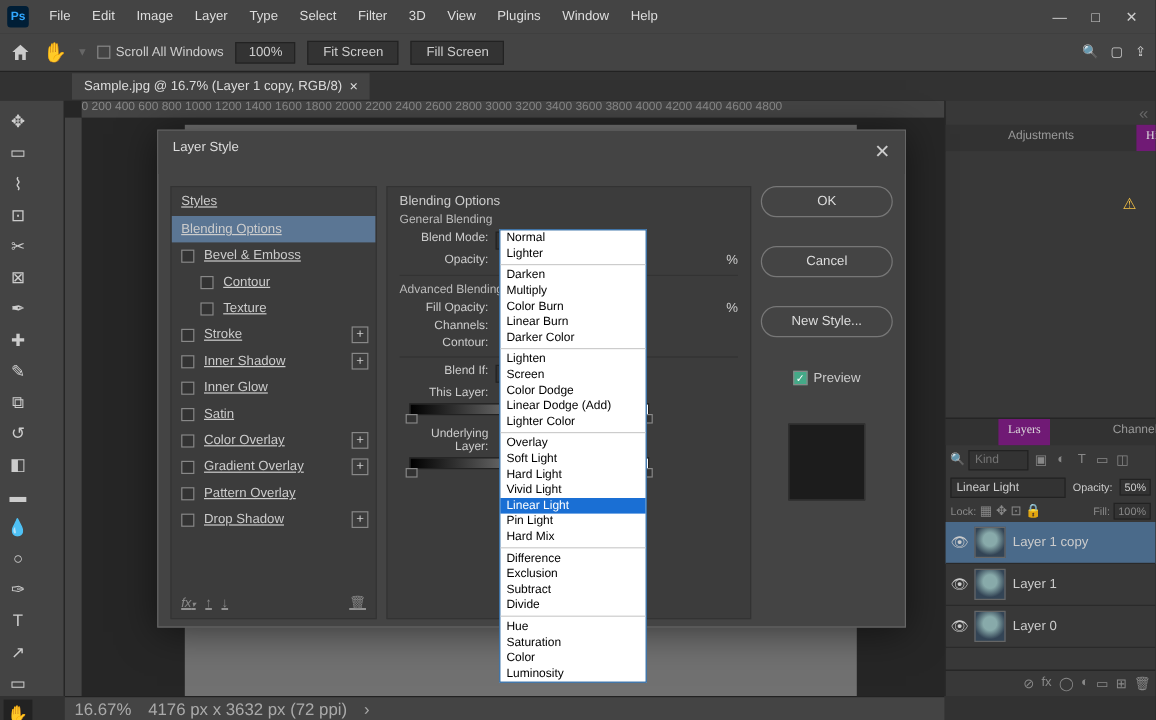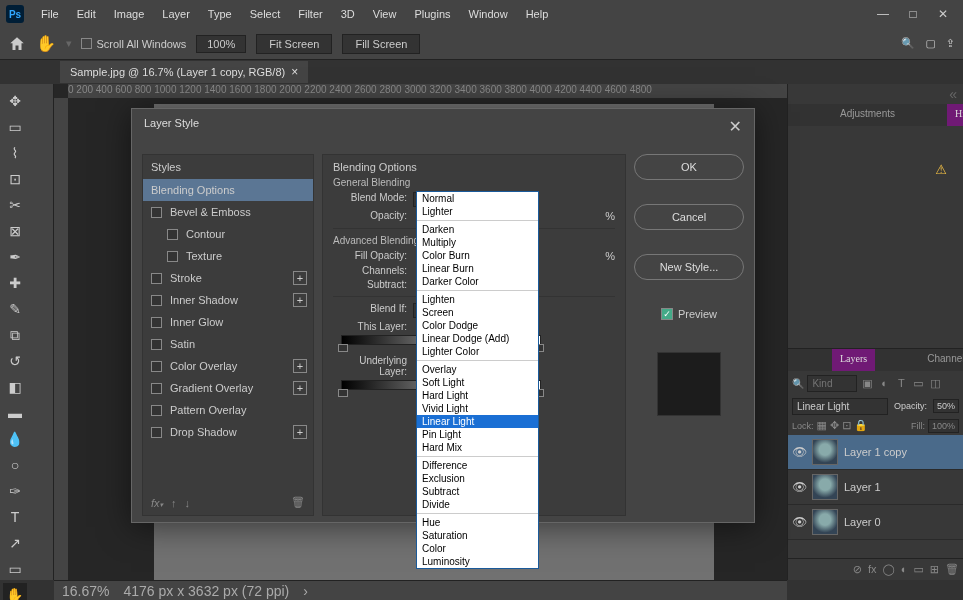--- a/index.html
+++ b/index.html
@@ -66,21 +66,21 @@
 
 
 .status-bar { height: 20px; background: #444; display: flex; align-items: center; padding: 0 8px; color: #aaa; border-top: 1px solid #222; position: absolute; bottom: 0; left: 54px; right: 176px; font-size: 14px; gap: 14px;}
 
 
 .overlay { position: absolute; inset: 0; }
 .dialog { position: absolute; left: 131px; top: 108px; width: 624px; height: 415px; background: #444; border: 1px solid #666; box-shadow: 0 4px 30px rgba(0,0,0,.5); display: flex; flex-direction: column; }
 .dialog-title { padding: 8px 12px; background: #444; color: #ddd; display: flex; }
 .dialog-close { margin-left: auto; font-size: 16px; color: #ccc; cursor: pointer; }
 .dialog-body { flex: 1; display: flex; padding: 10px 10px 6px; gap: 8px; }
-.styles-col { width: 172px; background: #3c3c3c; border: 1px solid #333; display: flex; flex-direction: column; }
+.styles-col { width: 172px; background: #3c3c3c; border: 1px solid #333; display: flex; flex-direction: column; text-decoration: underline; }
 .styles-header { padding: 6px 8px; color: #ccc; }
 .styles-list { flex: 1; overflow: auto; }
 .style-row { display: flex; align-items: center; padding: 5px 8px; color: #ccc; position: relative; }
 .style-row.selected { background: #5b7694; }
 .style-row.indent { padding-left: 24px; }
 .style-cb { width: 11px; height: 11px; border: 1px solid #888; margin-right: 8px; background: #333; }
 .style-add { margin-left: auto; width: 14px; height: 14px; border: 1px solid #888; color: #ccc; font-size: 11px; display: flex; align-items: center; justify-content: center; position: absolute; right: 6px; }
 .styles-footer { display: flex; gap: 8px; padding: 6px 8px; color: #888; align-items: center; }
 .styles-footer .trash { margin-left: auto; }
 
@@ -356,21 +356,21 @@
         <div class="group-label">Advanced Blending</div>
         <div class="field-row">
             <span class="field-label">Fill Opacity:</span>
             <span style="flex:1"></span>
             <span>%</span>
           </div>
         <div class="field-row">
             <span class="field-label">Channels:</span>
           </div>
         <div class="field-row">
-            <span class="field-label">Subtract:</span>
+            <span class="field-label">Contour:</span>
           </div>
         <div class="divider"></div>
         <div class="field-row">
           <span class="field-label">Blend If:</span>
           <span class="select" style="width:50px">
               <span>Gray</span>
             </span>
         </div>
         <div class="field-row">
             <span class="field-label">This Layer:</span>

